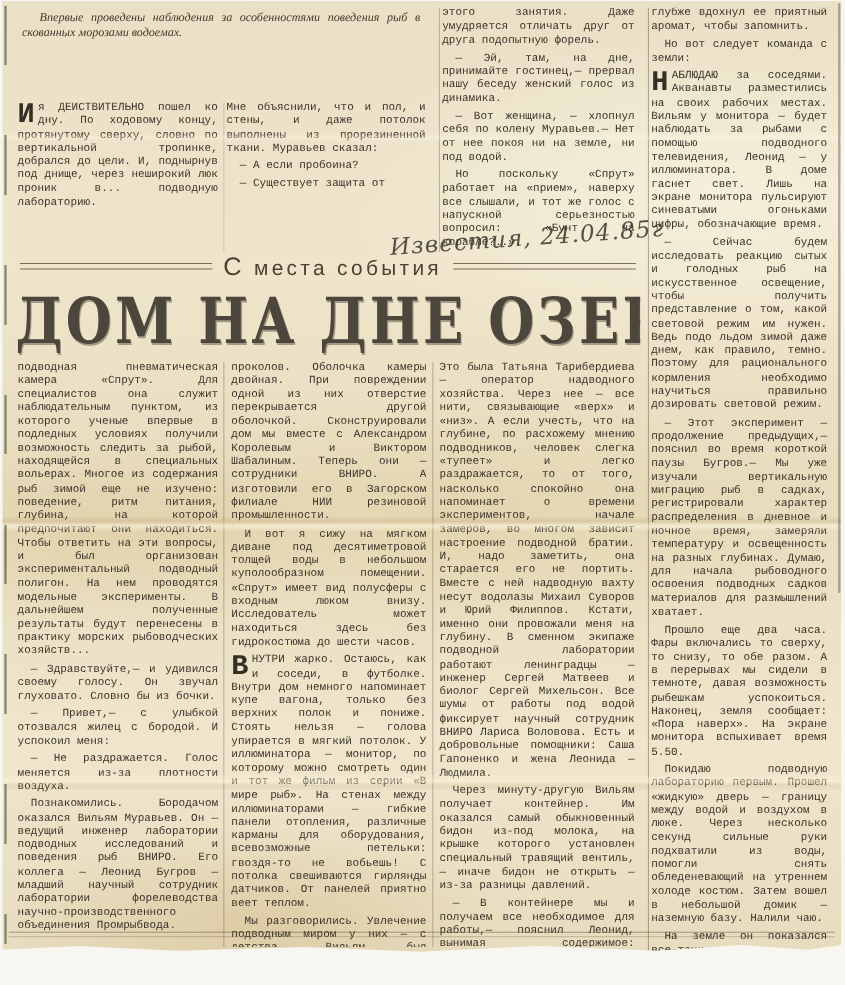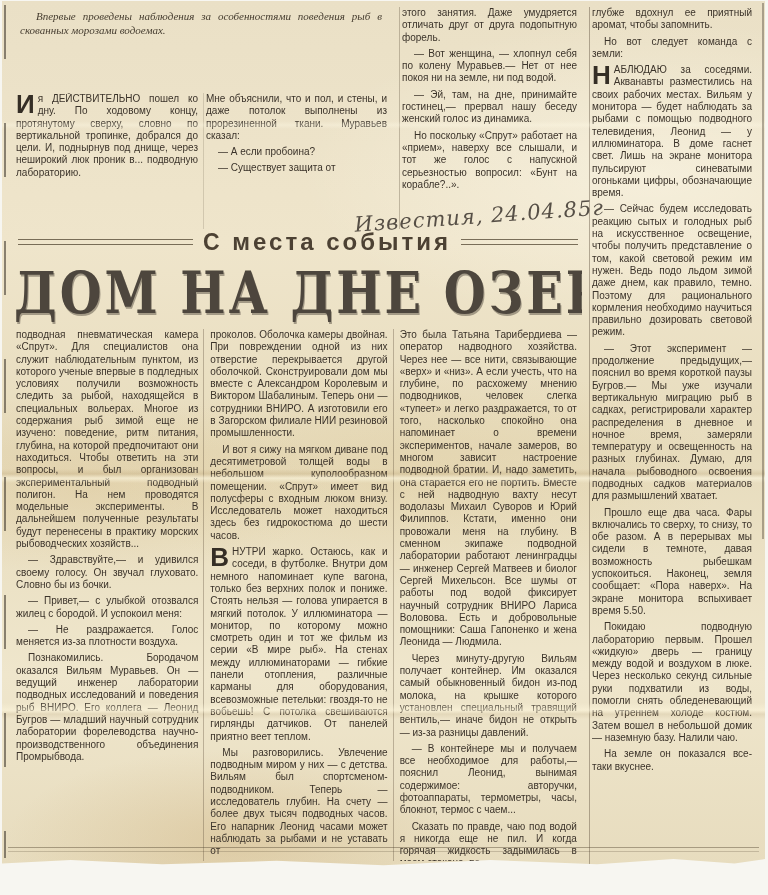--- a/index.html
+++ b/index.html
@@ -47,36 +47,35 @@
     font-family:"Liberation Serif",serif;font-style:italic;
     font-size:11px;line-height:14px;color:#453c2f;
   }
   .lede p{margin:0 0 3px 0;text-indent:16px;text-align:justify;}
   .cols2{display:flex;flex:1;overflow:hidden;}
   .cols2 .col{width:50%;box-sizing:border-box;}
   .cols2 .col + .col{border-left:1px solid rgba(80,66,48,.18);}
   .col3top{flex:1;margin-left:7px;padding-left:6px;border-left:1px solid rgba(80,66,48,.3);overflow:hidden;}
 
   .col{font-size:10px;line-height:12.3px;overflow:hidden;padding:0 5px 0 2px;box-sizing:border-box;}
-  .col p{margin:0;text-indent:12px;text-align:justify;hyphens:auto;}
+  .col p{margin:0;text-indent:12px;text-align:justify;hyphens:auto;font-family:Liberation Mono, monospace;}
   .col p + p{margin-top:4px;}
   .col p.noindent{text-indent:0;}
   .dropcap{
     float:left;font-size:26px;line-height:22px;font-weight:bold;
     margin:0 3px 0 0;color:#352e25;
   }
 
   .rubric-row{height:26px;display:flex;align-items:center;gap:10px;overflow:visible;padding:0 4px;}
   .rule{height:6px;box-sizing:border-box;border-top:1.5px solid rgba(80,68,48,.75);border-bottom:1.5px solid rgba(80,68,48,.75);}
   .rule-l{flex:0 0 175px;}
   .rule-r{flex:1;}
   .rubric-text{
-    font-size:24px;color:#4c4133;letter-spacing:3px;white-space:nowrap;
+    font-size:19px;color:#4c4133;letter-spacing:3px;white-space:nowrap;
     font-family:"Liberation Sans",sans-serif;
-    font-weight:bold;
   }
   .rubric-text::first-letter{font-size:23px;}
 
   .headline{
     height:72px;margin:2px 0 0 0;display:flex;align-items:center;
     font-family:"DejaVu Serif",serif;font-weight:bold;
     font-size:48px;letter-spacing:3px;white-space:nowrap;overflow:hidden;
     color:#4d463d;transform:scaleY(1.2);transform-origin:center;
     text-shadow:1px 1px 0 rgba(90,82,70,.5), -0.5px -0.5px 0 rgba(233,223,196,.4);
   }
@@ -122,22 +121,22 @@
               </div>
               <div class="col">
                 <p class="noindent">Мне объяснили, что и пол, и стены, и даже потолок выполнены из прорезиненной ткани. Муравьев сказал:</p>
                 <p>— А если пробоина?</p>
                 <p>— Существует защита от</p>
               </div>
             </div>
           </div>
           <div class="col col3top">
             <p class="noindent">этого занятия. Даже умудряется отличать друг от друга подопытную форель.</p>
+            <p>— Эй, там, на дне, принимайте гостинец,— прервал нашу беседу женский голос из динамика.</p>
             <p>— Вот женщина, — хлопнул себя по колену Муравьев.— Нет от нее покоя ни на земле, ни под водой.</p>
-            <p>— Эй, там, на дне, принимайте гостинец,— прервал нашу беседу женский голос из динамика.</p>
             <p>Но поскольку «Спрут» работает на «прием», наверху все слышали, и тот же голос с напускной серьезностью вопросил: «Бунт на корабле?..».</p>
           </div>
         </div>
 
         <div class="rubric-row">
           <span class="rule rule-l"></span>
           <span class="rubric-text">С места события</span>
           <span class="rule rule-r"></span>
         </div>
 

